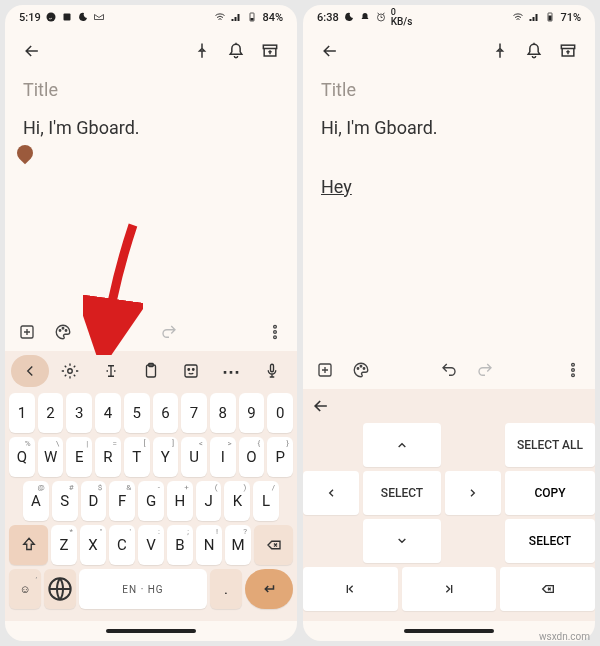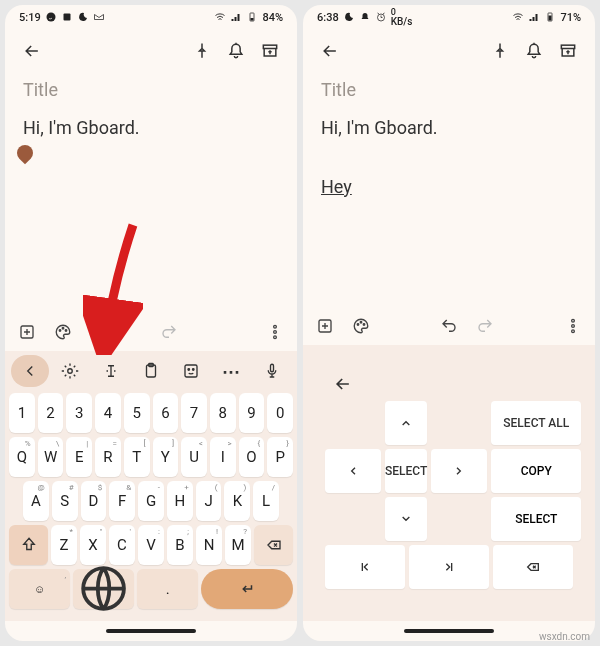--- a/index.html
+++ b/index.html
@@ -99,21 +99,21 @@
   .key.space { flex:4; font-size:10px; letter-spacing: 1px; color:#555;}
   .key.fn { background:#f3e1d4; }
   .key.shift { background:#efd2be; }
   .key.enter { background:#e2a877; border-radius: 20px; }
   .key.enter svg, .key.shift svg, .key.bksp svg { width:18px; height:18px; }
   .krow.pad { padding-left: 18px; padding-right: 18px;}
   
   .navbar { height:20px; display:flex; justify-content:center; align-items:center;}
   .navpill { width:90px; height:4px; background:#222; border-radius:2px;}
   
-  .cursorpanel { padding: 22px; }
+  .cursorpanel { padding: 0; }
   .cp-back { height:34px; display:flex; align-items:center; padding-left:8px;}
   .cp-back svg { width:20px; height:20px; stroke:#333; fill:none; stroke-width:2;}
   .cp-grid { display:grid; grid-template-columns: 56px 1fr 56px 90px; grid-template-rows: 44px 44px 44px; gap:4px; }
   .cp-cell {
     background:#fff; border-radius:4px;
     display:flex; align-items:center; justify-content:center;
     font-size:12px; color:#333; font-weight:500;
     box-shadow: 0 1px 1px rgba(0,0,0,0.06);
   }
   .cp-cell.blank { background:transparent; box-shadow:none;}
@@ -326,20 +326,21 @@
         </div>
     </div>
     <div class="krow">
       <div class="key fn" style="font-size:11px">☺<span class="sup">,</span></div>
       <div class="key fn">
           <svg viewBox="0 0 24 24" fill="none" stroke="#333" stroke-width="1.5">
             <circle cx="12" cy="12" r="8"></circle>
             <path d="M4 12h16M12 4c3 4 3 12 0 16M12 4c-3 4-3 12 0 16"></path>
           </svg>
         </div>
+      <div class="key space">EN · HG</div>
       <div class="key fn">.</div>
       <div class="key enter wide15">
           <svg viewBox="0 0 24 24" fill="none" stroke="#333" stroke-width="2">
             <path d="M18 7v5H7M11 8l-4 4 4 4"></path>
           </svg>
         </div>
     </div>
   </div>
   <div class="navbar">
       <div class="navpill"></div>

